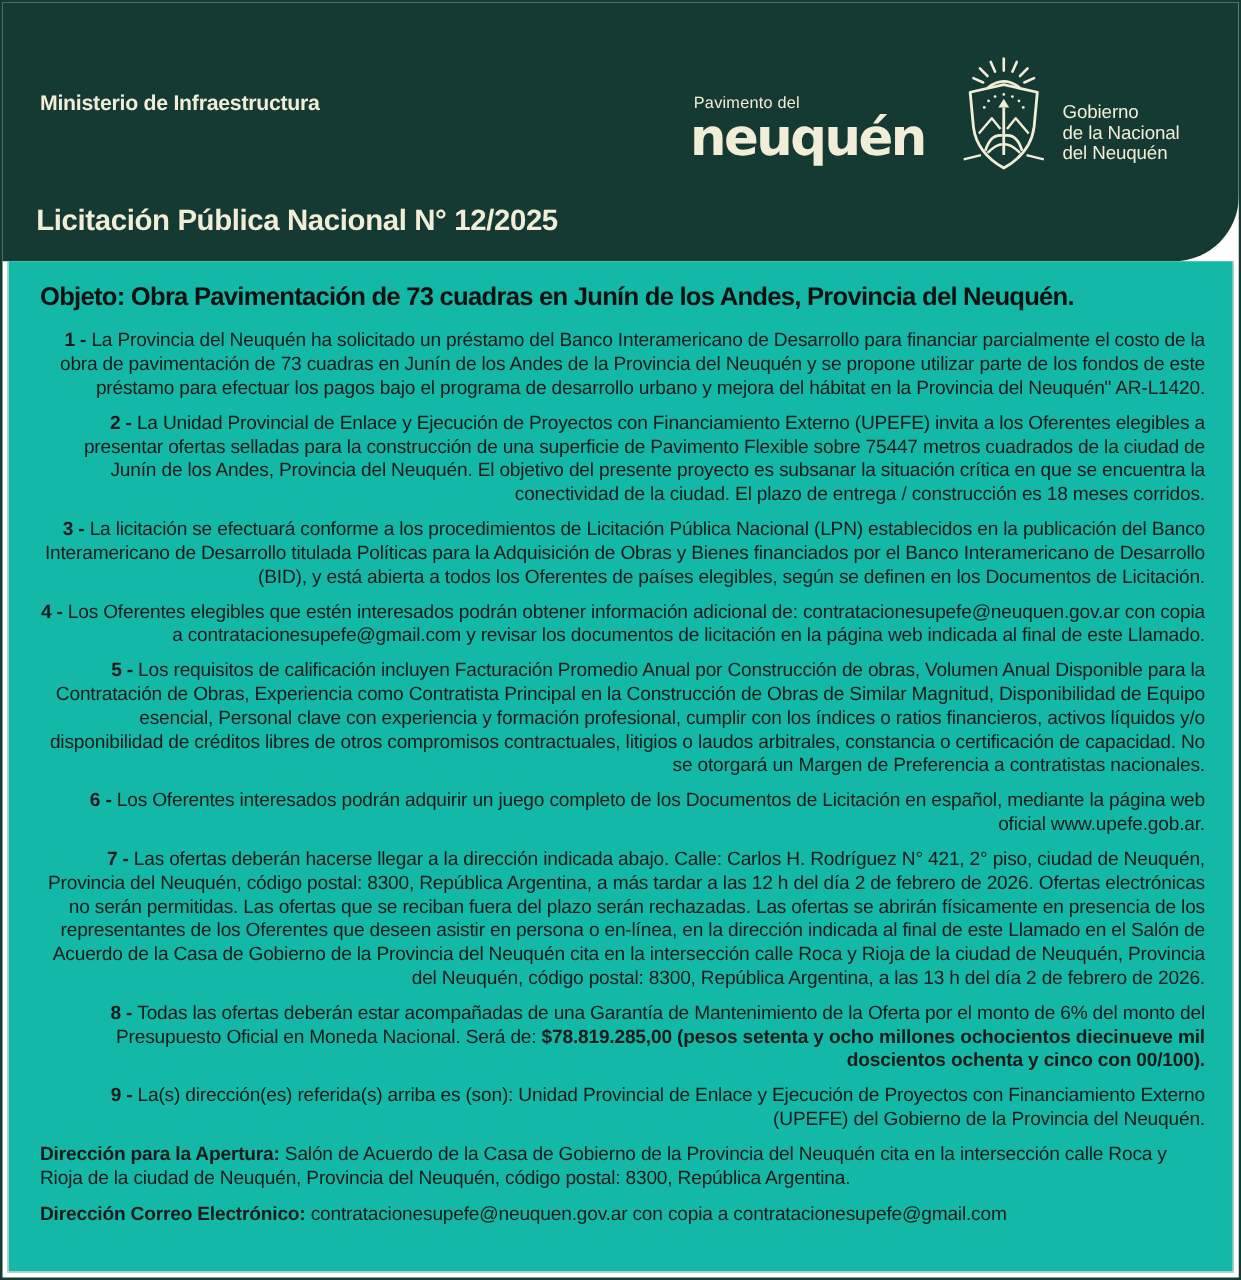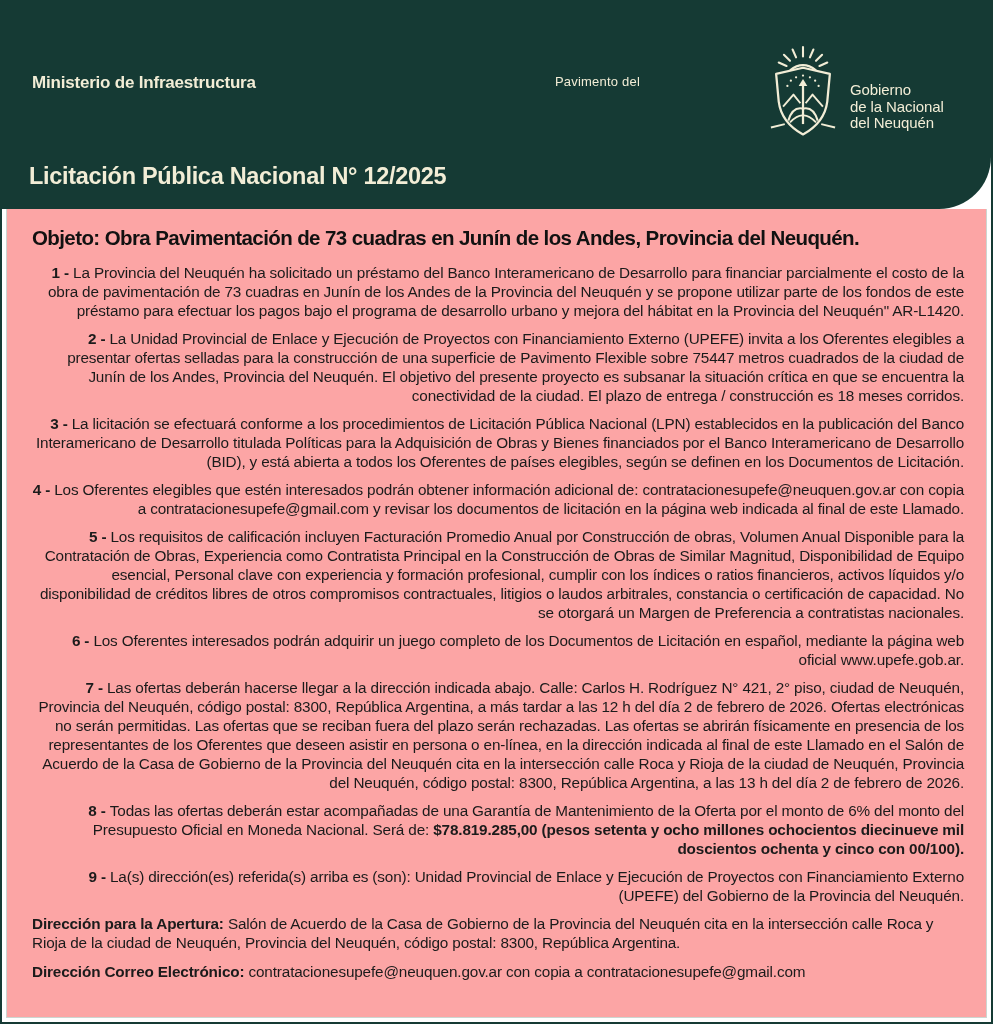--- a/index.html
+++ b/index.html
@@ -44,21 +44,21 @@
   .crest{display:block;width:78px;height:96px;}
   .gov-text{margin-left:8px;font-size:15px;line-height:16.5px;letter-spacing:-0.1px;margin-top:30px;}
   .title{
     position:absolute;left:29px;top:163px;margin:0;
     font-size:23.5px;font-weight:bold;letter-spacing:-0.3px;
   }
 
   
   .card{
     position:absolute;top:207px;left:4px;right:4px;bottom:4px;
-    background:#fca5a5;
+    background:#14b8a6;
     border:1px solid var(--card-border);
     border-top:none;
     padding:17px 22px 0 25px;
   }
   .object-heading{
     margin:0 0 13px 0;
     font-size:20.5px;font-weight:bold;letter-spacing:-0.6px;
     white-space:nowrap;
     color:#111;
   }
@@ -79,20 +79,21 @@
 
 <div class="page">
 
   <header class="header">
     <div class="ministry">
       <div>Ministerio de Infraestructura</div>
     </div>
 
     <div class="brand">
       <div class="brand-pre">Pavimento del</div>
+      <div class="brand-word">neuquén</div>
     </div>
 
     <div class="gov">
       <span class="crest">
         <svg viewBox="0 0 90 110" width="78" height="96" fill="none" stroke="#f2edd6">
 
           <g stroke-width="2.4" stroke-linecap="round">
             <line x1="45" y1="14" x2="45" y2="3"></line>
             <line x1="37" y1="15" x2="33" y2="6"></line>
             <line x1="53" y1="15" x2="57" y2="6"></line>

